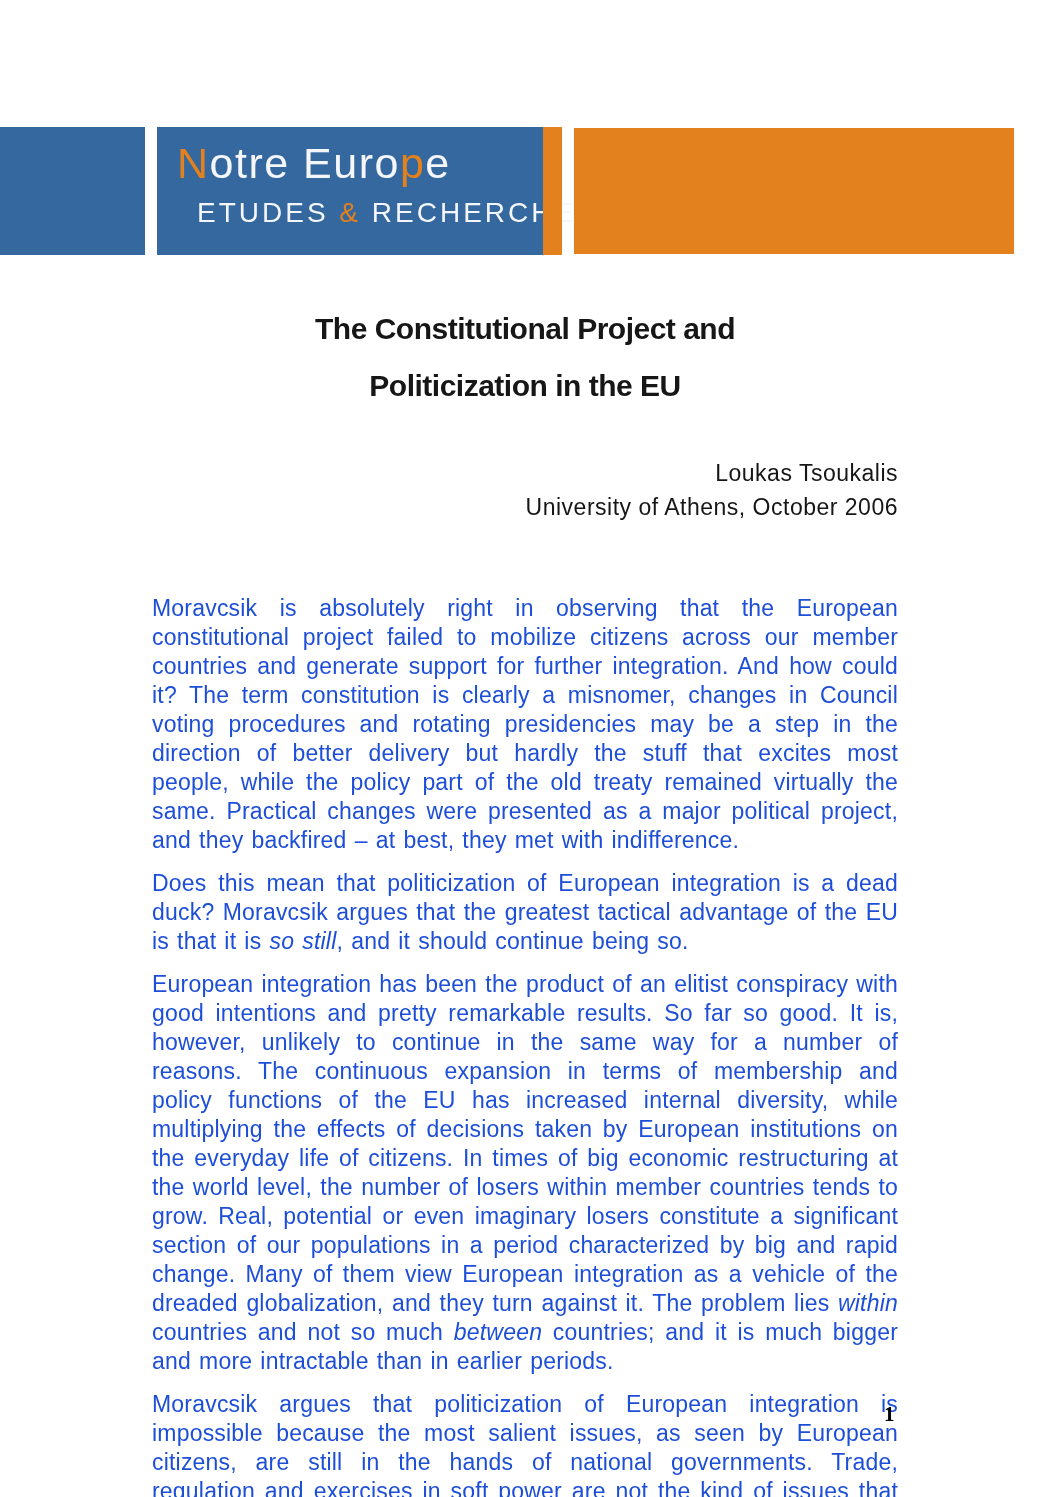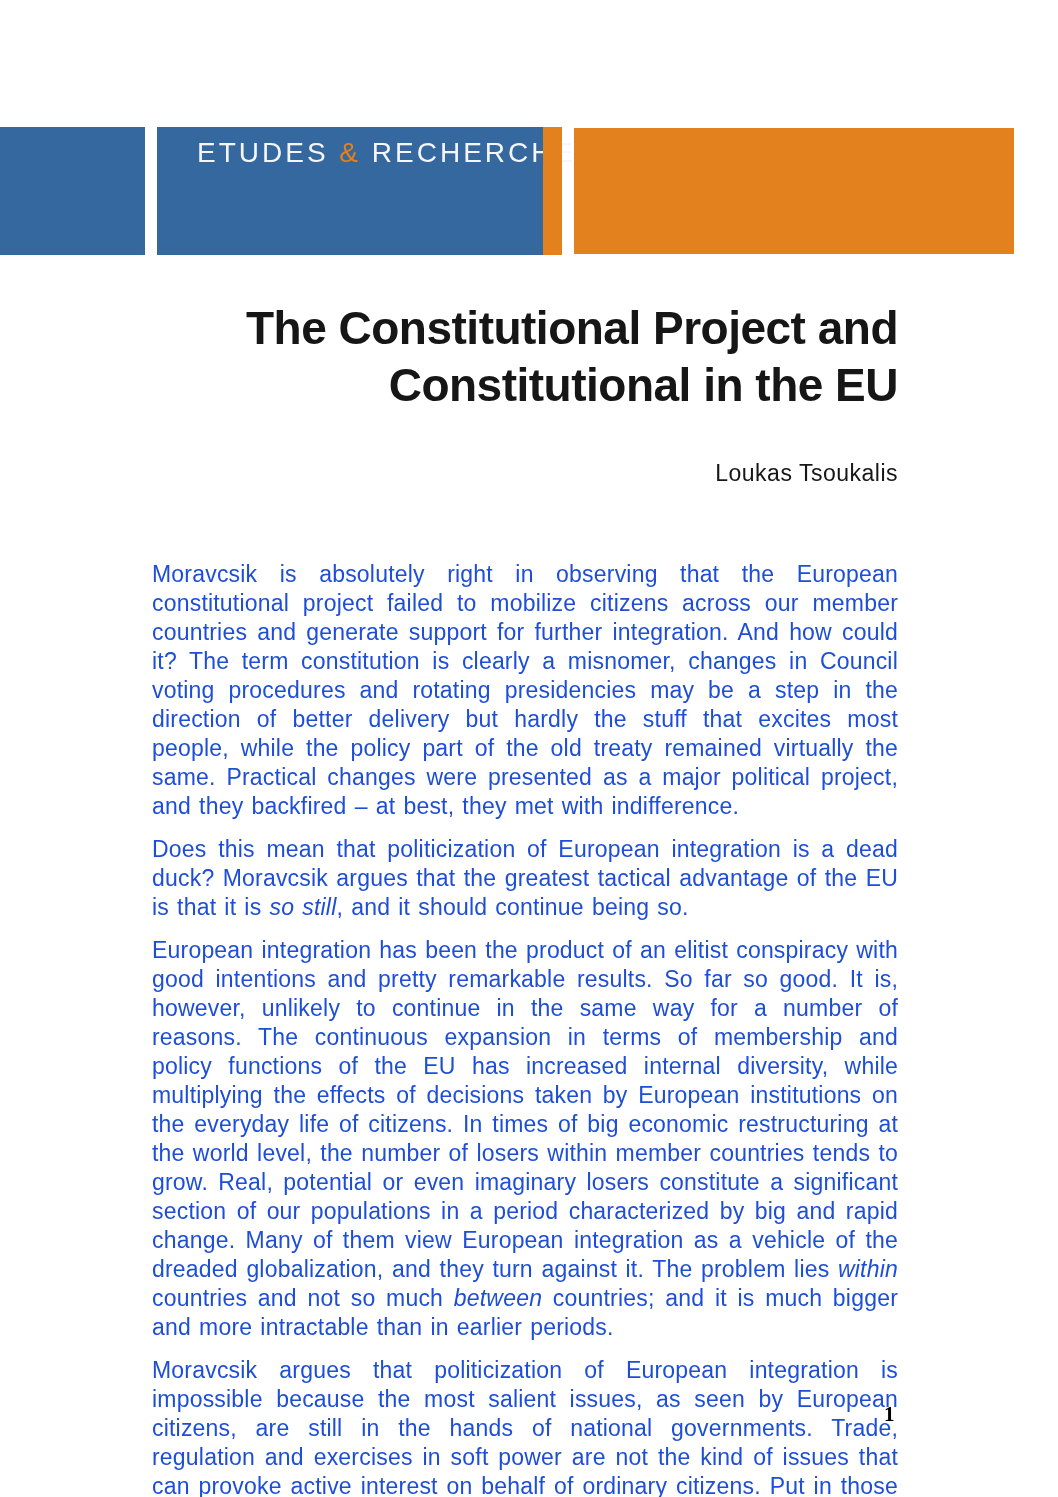--- a/index.html
+++ b/index.html
@@ -51,22 +51,22 @@
 
   
   .content{
     position:absolute;
     left:152px;
     top:300px;
     width:746px;
     color:var(--ink);
   }
   .title{
-    text-align:right;
-    font-size:46px;
+    text-align:center;
+    font-size:30px;
     font-weight:bold;
     line-height:57px;
     letter-spacing:-0.5px;
     color:#161616;
   }
   .title-line{display:block;}
   .byline{
     margin-top:42px;
     text-align:right;
     font-size:23px;
@@ -98,20 +98,21 @@
 </style>
 </head>
 <body>
 
 <div class="page">
 
   <div class="banner">
     <div class="banner-left"></div>
 
     <div class="logo-box">
+      <div class="logo-wordmark"><span class="seg-orange">N</span><span>otre Euro</span><span class="seg-orange">p</span><span>e</span></div>
 
       <div class="logo-tagline-row">
         <svg class="doc-icon" width="27" height="31" viewBox="0 0 27 31" xmlns="http://www.w3.org/2000/svg">
           <rect x="1.5" y="1.5" width="24" height="28" fill="none" stroke="#ffffff" stroke-width="2.4"></rect>
           <line x1="4.5" y1="7" x2="22.5" y2="7" stroke="#ffffff" stroke-width="2.6"></line>
           <line x1="4.5" y1="11.8" x2="22.5" y2="11.8" stroke="#ffffff" stroke-width="2.6"></line>
           <line x1="4.5" y1="16.6" x2="22.5" y2="16.6" stroke="#ffffff" stroke-width="2.6"></line>
           <line x1="4.5" y1="21.4" x2="22.5" y2="21.4" stroke="#ffffff" stroke-width="2.6"></line>
           <line x1="4.5" y1="25.8" x2="22.5" y2="25.8" stroke="#ffffff" stroke-width="2.6"></line>
         </svg>
@@ -135,25 +136,26 @@
       </div>
     </div>
 
     <div class="orange-strip"></div>
     <div class="banner-right"></div>
   </div>
 
   <div class="content">
     <h1 class="title">
       <span class="title-line">The Constitutional Project and</span>
-      <span class="title-line">Constitutional in the EU</span>
+      <span class="title-line">Politicization in the EU</span>
     </h1>
 
     <div class="byline">
       <div class="author">Loukas Tsoukalis</div>
+      <div class="affiliation">University of Athens, October 2006</div>
     </div>
 
     <div class="body-text">
       <p><span>Moravcsik is absolutely right in observing that the European constitutional project failed to mobilize citizens across our member countries and generate support for further integration. And how could it? The term constitution is clearly a misnomer, changes in Council voting procedures and rotating presidencies may be a step in the direction of better delivery but hardly the stuff that excites most people, while the policy part of the old treaty remained virtually the same. Practical changes were presented as a major political project, and they backfired – at best, they met with indifference.</span></p>
       <p><span>Does this mean that politicization of European integration is a dead duck? Moravcsik argues that the greatest tactical advantage of the EU is that it is </span><span class="seg-italic">so still</span><span>, and it should continue being so.</span></p>
       <p><span>European integration has been the product of an elitist conspiracy with good intentions and pretty remarkable results. So far so good. It is, however, unlikely to continue in the same way for a number of reasons. The continuous expansion in terms of membership and policy functions of the EU has increased internal diversity, while multiplying the effects of decisions taken by European institutions on the everyday life of citizens. In times of big economic restructuring at the world level, the number of losers within member countries tends to grow. Real, potential or even imaginary losers constitute a significant section of our populations in a period characterized by big and rapid change. Many of them view European integration as a vehicle of the dreaded globalization, and they turn against it. The problem lies </span><span class="seg-italic">within</span><span> countries and not so much </span><span class="seg-italic">between</span><span> countries; and it is much bigger and more intractable than in earlier periods.</span></p>
       <p><span>Moravcsik argues that politicization of European integration is impossible because the most salient issues, as seen by European citizens, are still in the hands of national governments. Trade, regulation and exercises in soft power are not the kind of issues that can provoke active interest on behalf of ordinary citizens. Put in those terms, he is probably right. He</span></p>
     </div>
   </div>
 

